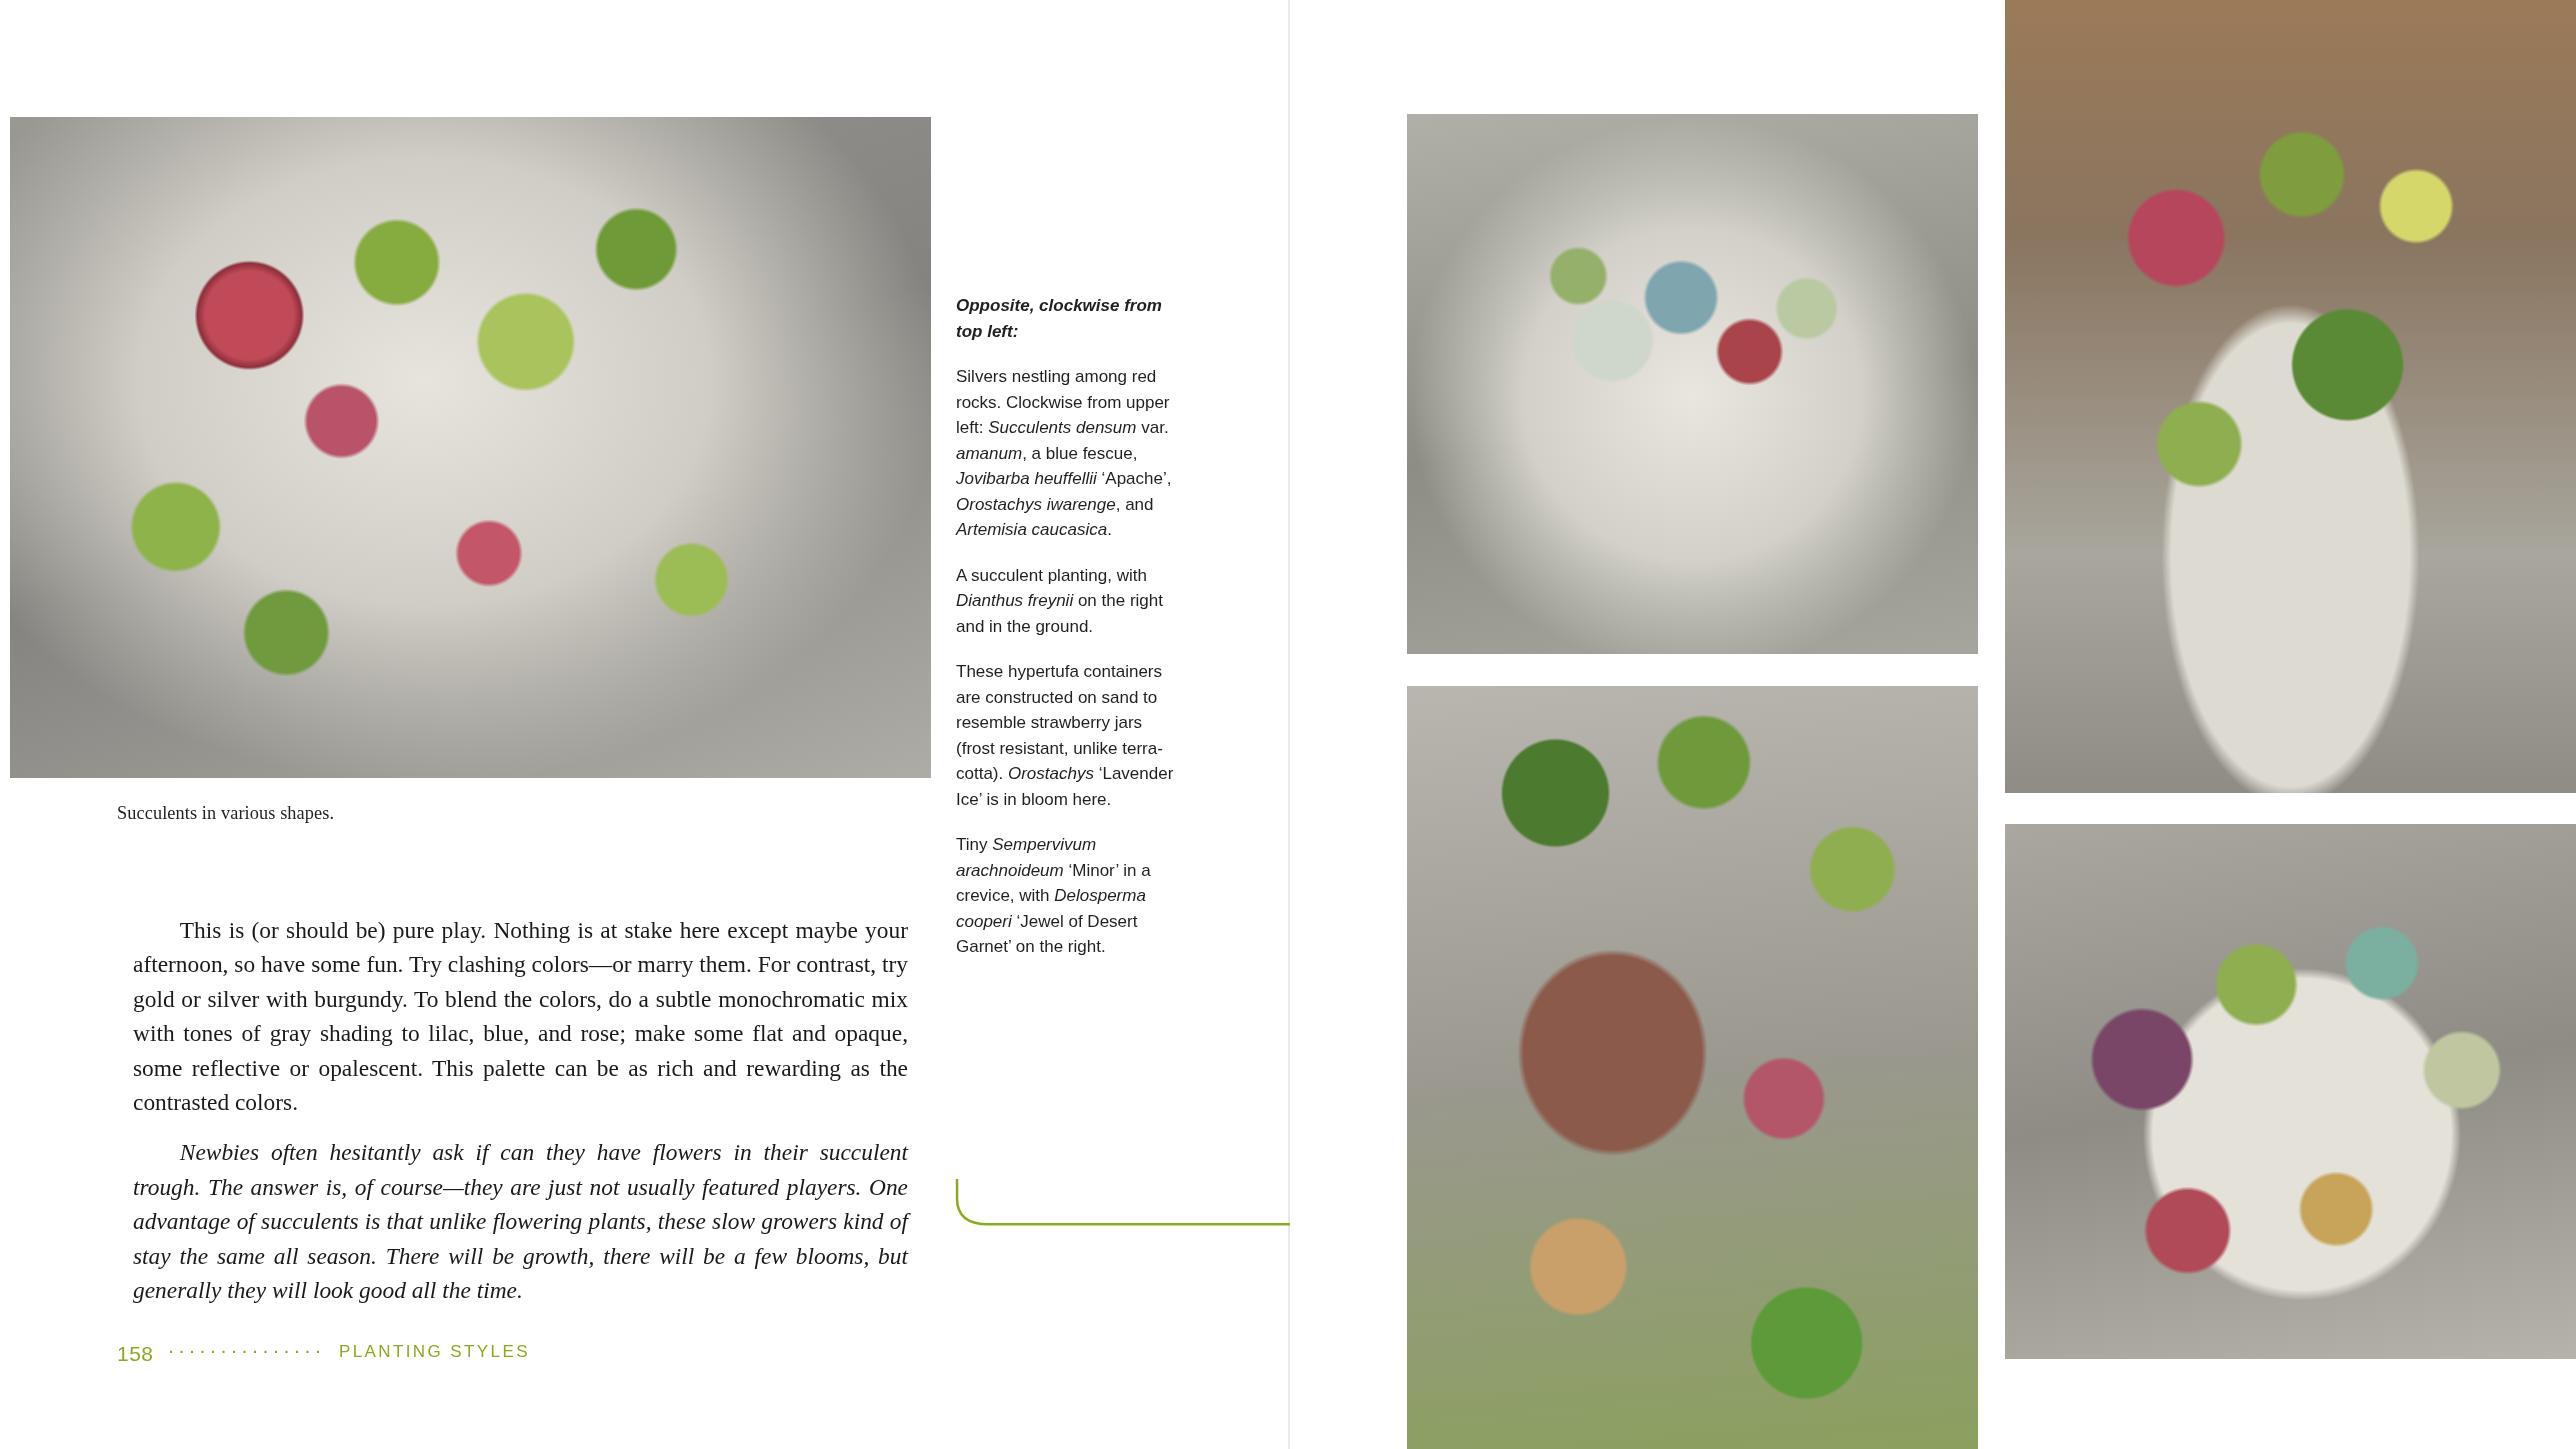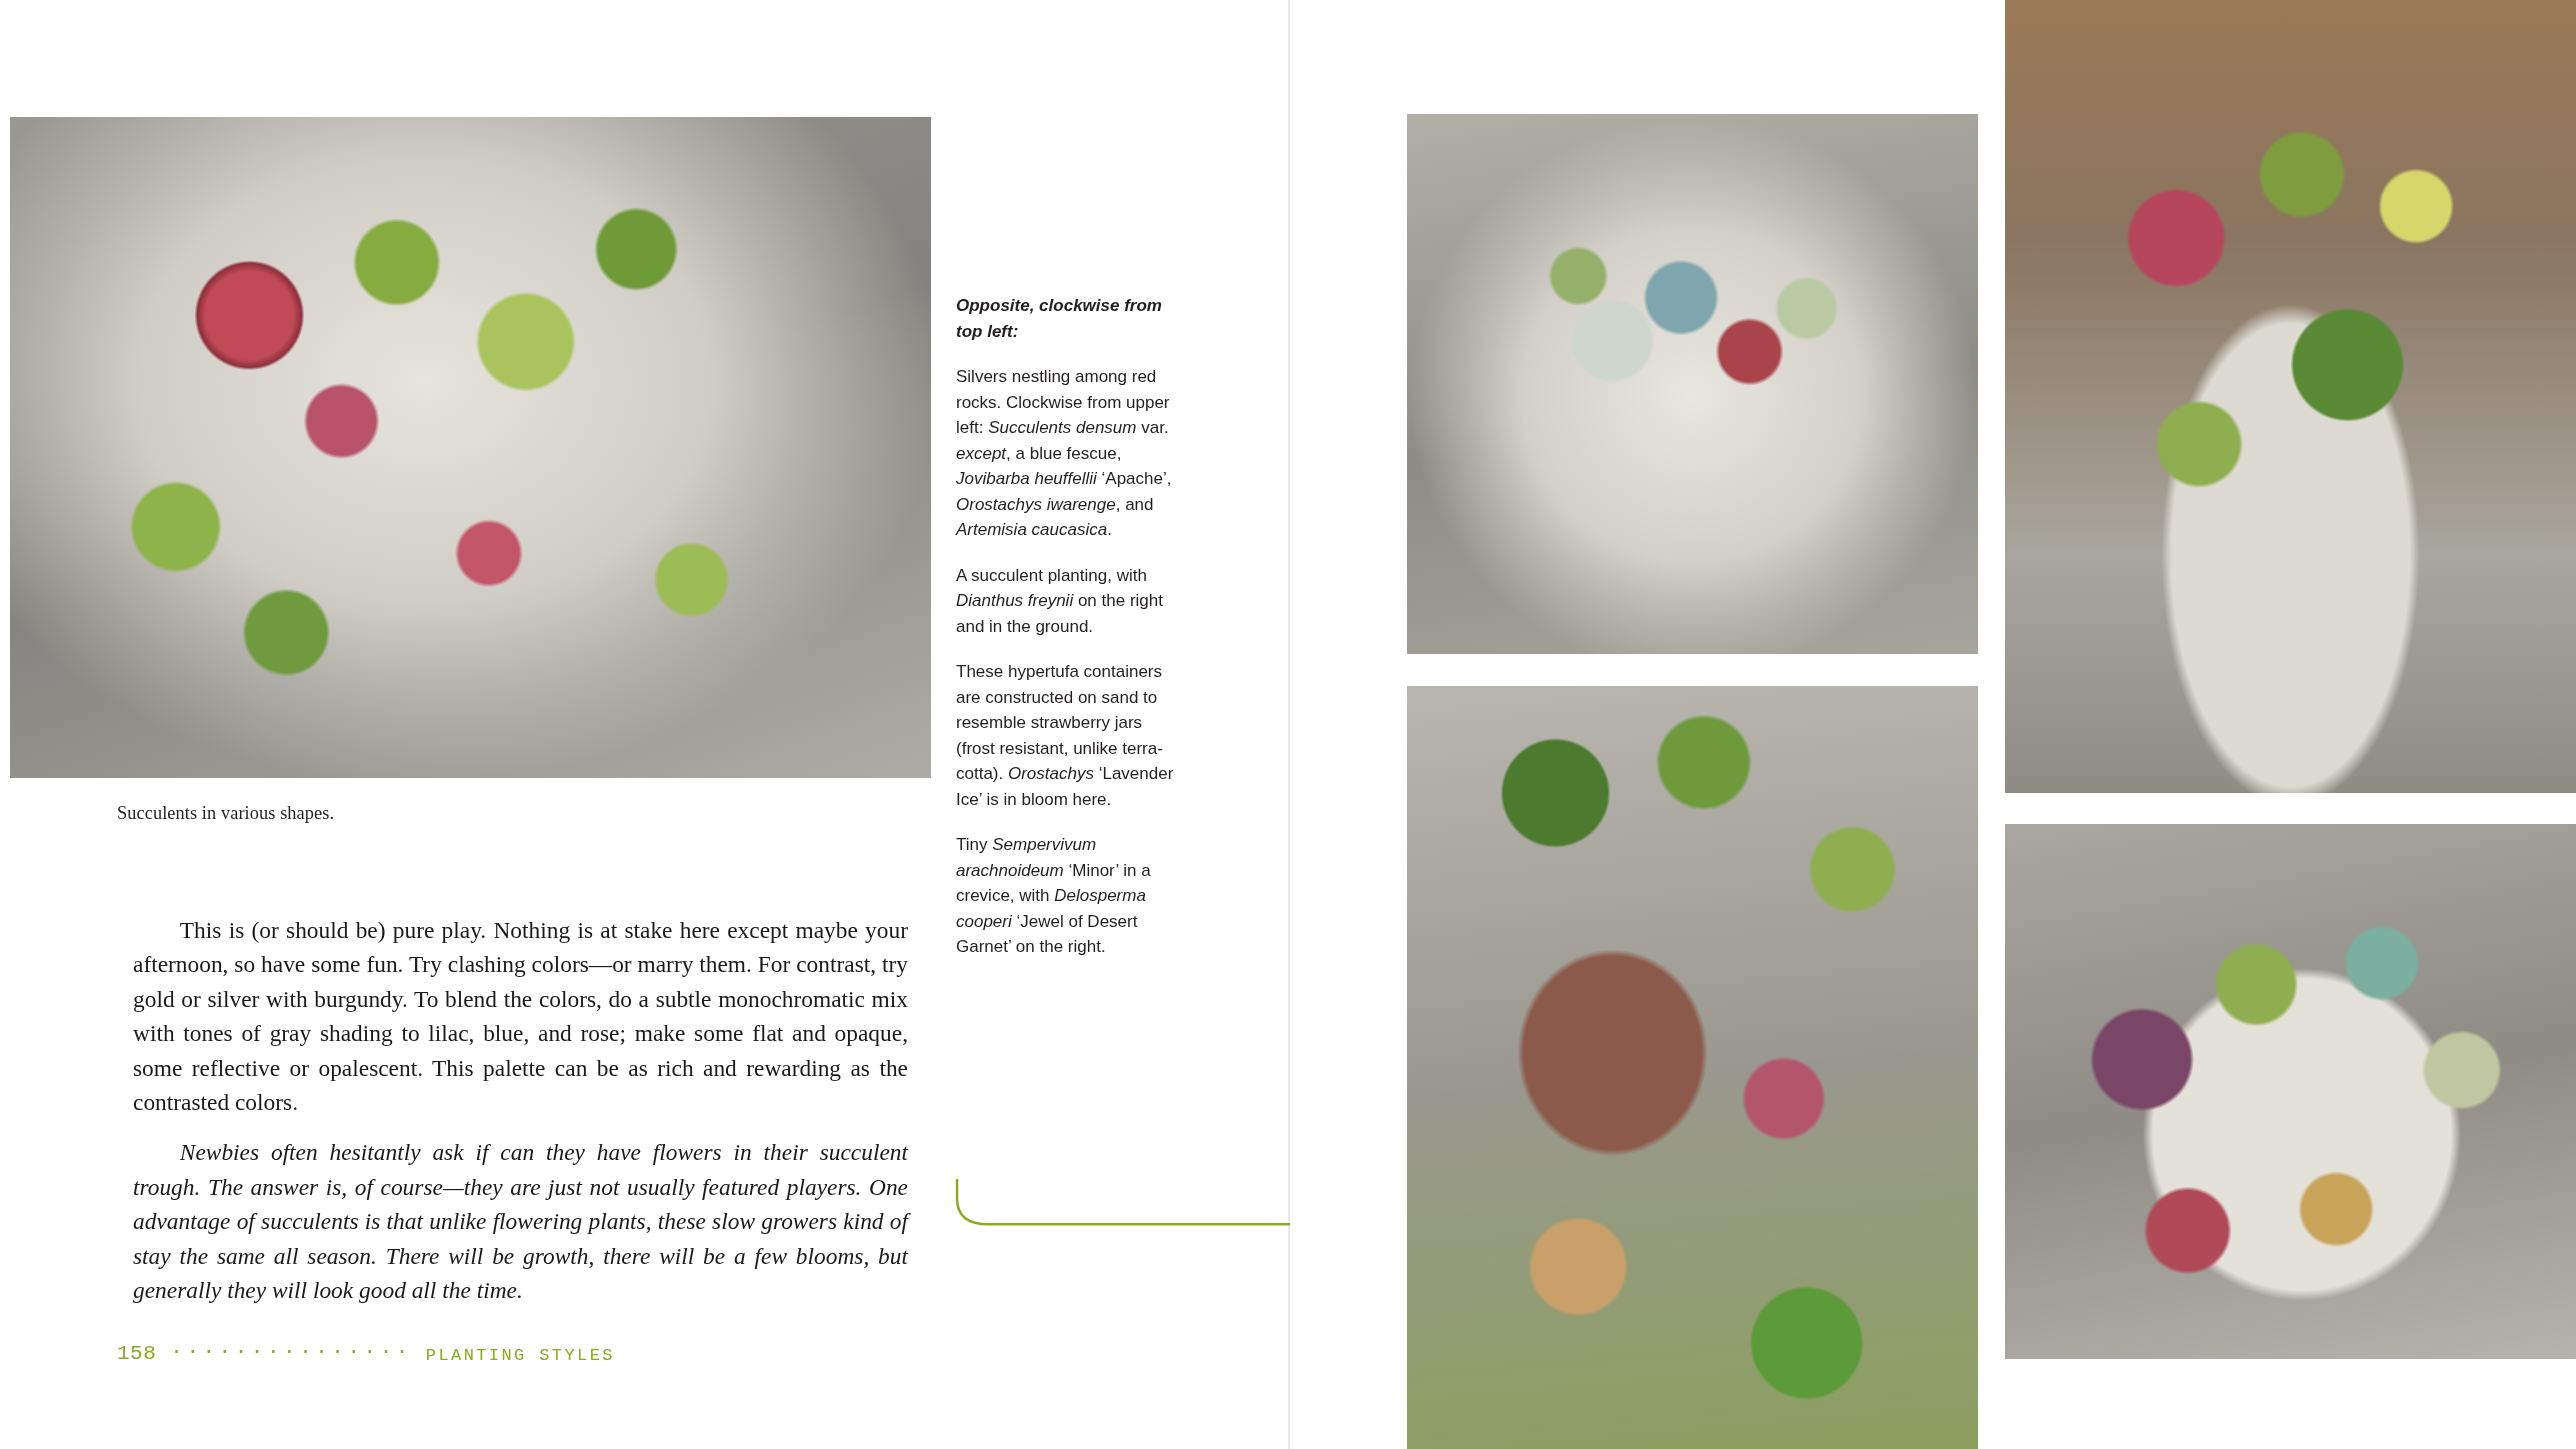--- a/index.html
+++ b/index.html
@@ -76,24 +76,24 @@
   }
   .body-col p { margin: 16px; }
   .body-col p + p { text-indent: 2.0em; font-style: italic; }
   .body-col p:first-child { text-indent: 2.0em; }
 
   .folio {
     position: absolute;
     left: 117px;
     top: 1342px;
     display: flex;
-    align-items: flex-end;
+    align-items: flex-start;
     gap: 14px;
     color: #8aab1e;
-    font-family: Liberation Mono, monospace;
+    font-family: Liberation Sans, sans-serif;
   }
   .folio .num {
     font-size: 21px;
     letter-spacing: 0.5px;
   }
   .folio .dots {
     font-size: 21px;
     letter-spacing: 3.5px;
     line-height: 1;
     position: relative;
@@ -238,21 +238,21 @@
     </div>
 
     <div class="folio">
       <span class="num">158</span>
       <span class="dots">···············</span>
       <span class="runhead">PLANTING STYLES</span>
     </div>
 
     <div class="sidebar-col">
       <p class="lead">Opposite, clockwise from top left:</p>
-      <p>Silvers nestling among red rocks. Clockwise from upper left: <span class="it">Succulents densum</span> var. <span class="it">except</span>, a blue fescue, <span class="it">Jovibarba heuffellii</span> ‘Apache’, <span class="it">Orostachys iwarenge</span>, and <span class="it">Artemisia caucasica</span>.</p>
+      <p>Silvers nestling among red rocks. Clockwise from upper left: <span class="it">Succulents densum</span> var. <span class="it">amanum</span>, a blue fescue, <span class="it">Jovibarba heuffellii</span> ‘Apache’, <span class="it">Orostachys iwarenge</span>, and <span class="it">Artemisia caucasica</span>.</p>
       <p>A succulent planting, with <span class="it">Dianthus freynii</span> on the right and in the ground.</p>
       <p>These hypertufa containers are constructed on sand to resemble strawberry jars (frost resistant, unlike terra-cotta). <span class="it">Orostachys</span> ‘Lavender Ice’ is in bloom here.</p>
       <p>Tiny <span class="it">Sempervivum arachnoideum</span> ‘Minor’ in a crevice, with <span class="it">Delosperma cooperi</span> ‘Jewel of Desert Garnet’ on the right.</p>
     </div>
 
     <div class="rule-wrap">
       <svg width="337" height="65" viewBox="0 0 340 66" fill="none" xmlns="http://www.w3.org/2000/svg">
         <path d="M2 0 V20 Q2 46 34 46 H340" stroke="#8aab1e" stroke-width="2.5" fill="none"></path>
       </svg>
     </div>

